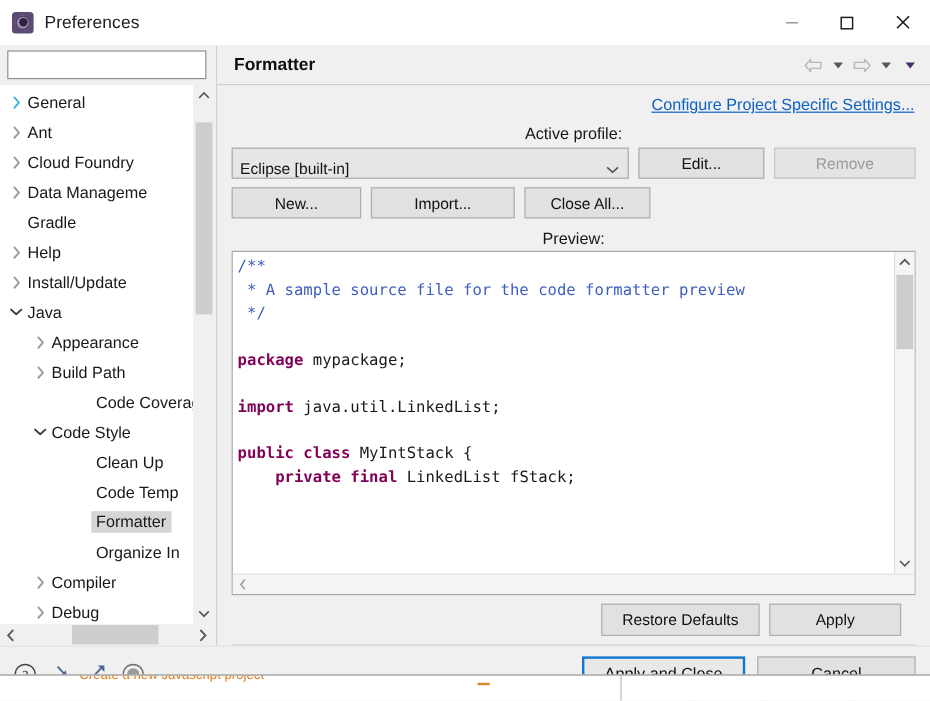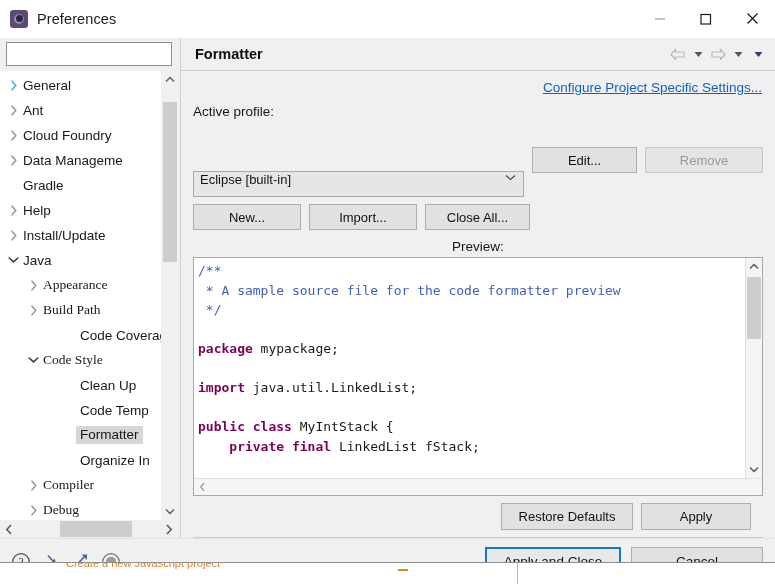--- a/index.html
+++ b/index.html
@@ -135,21 +135,21 @@
   }
   .tree-row .twisty.blue { color: #3cb4e5; }
   .tree-row .twisty.dark { color: #3b3b3b; }
   .tree-row .label { padding-left: 2px; }
   .tree-row.sel .label {
     background: #d6d6d6;
     padding: 1px 4px 2px 4px;
     margin-left: -2px;
   }
   .ind0 { padding-left: 6px; }
-  .ind1 { padding-left: 26px; font-family: Liberation Serif, serif; }
+  .ind1 { padding-left: 26px; }
   .ind2 { padding-left: 46px; margin-left: 17px; }
 
   
   .vscroll {
     width: 17px; flex: 0 0 17px;
     background: #f0f0f0;
     position: relative;
     border-left: 1px solid #f0f0f0;
   }
   .vscroll .arrow {
@@ -234,38 +234,38 @@
   .cfg-link {
     color: #0e62c7;
     text-decoration: underline;
     font-size: 13.5px;
   }
   .field-label {
     font-size: 13.5px;
     color: #161616;
     margin-top: 7px;
     margin-bottom: 4px;
+    text-align: center;
   }
   .profile-row {
     display: flex;
     align-items: center;
     gap: 8px;
   }
   .combo {
     flex: 1 1 auto;
     height: 26px;
     border: 1px solid #a9a9a9;
     background: #e6e6e6;
     display: flex;
-    align-items: flex-start;
+    align-items: flex-end;
     padding: 0 4px 0 6px;
     font-size: 13px;
     color: #121212;
     min-width: 0;
-    margin-top: 48px;
   }
   .combo .cb-text { flex: 1 1 auto; overflow: hidden; white-space: nowrap; }
   .combo .cb-arrow { color: #4a4a4a; font-size: 10px; padding-right: 3px; }
 
   .btn {
     height: 26px;
     min-width: 58px;
     border: 1px solid #adadad;
     background: #e1e1e1;
     font-family: "Liberation Sans", sans-serif;
@@ -279,21 +279,21 @@
   .btn.disabled { color: #9a9a9a; border-color: #c6c6c6; background: #e4e4e4; }
   .btn-edit { width: 105px; flex: 0 0 105px; }
   .btn-remove { width: 118px; flex: 0 0 118px; }
 
   .btn-row {
     display: flex;
     gap: 8px;
     margin-top: 7px;
   }
   .btn-new { width: 108px; }
-  .btn-import { width: 108px; }
+  .btn-import { width: 120px; }
   .btn-export { width: 105px; }
 
   
   .preview-label {
     font-size: 13.5px;
     color: #161616;
     margin-top: 9px;
     margin-bottom: 3px;
     text-align: center;
   }

